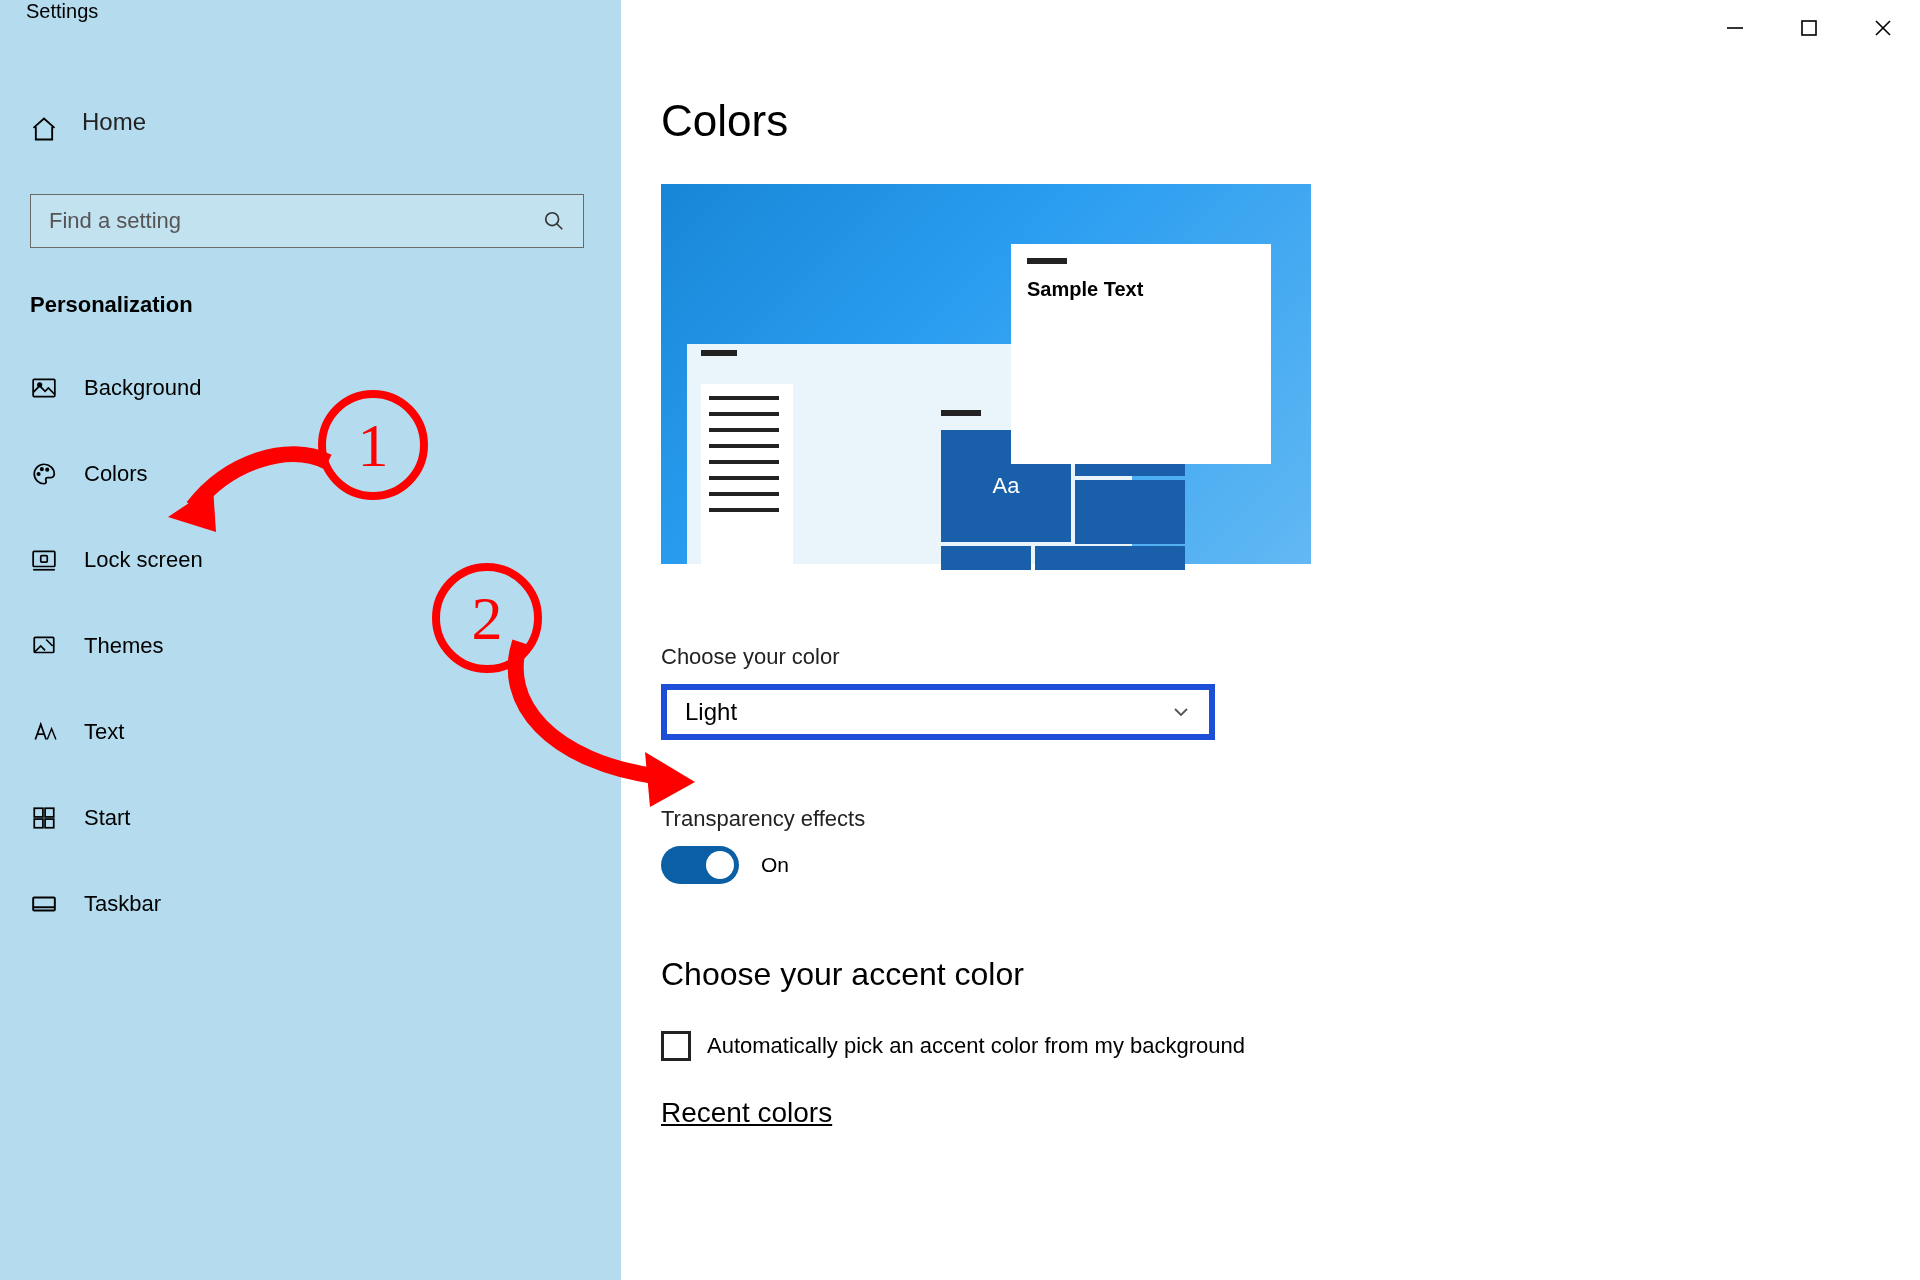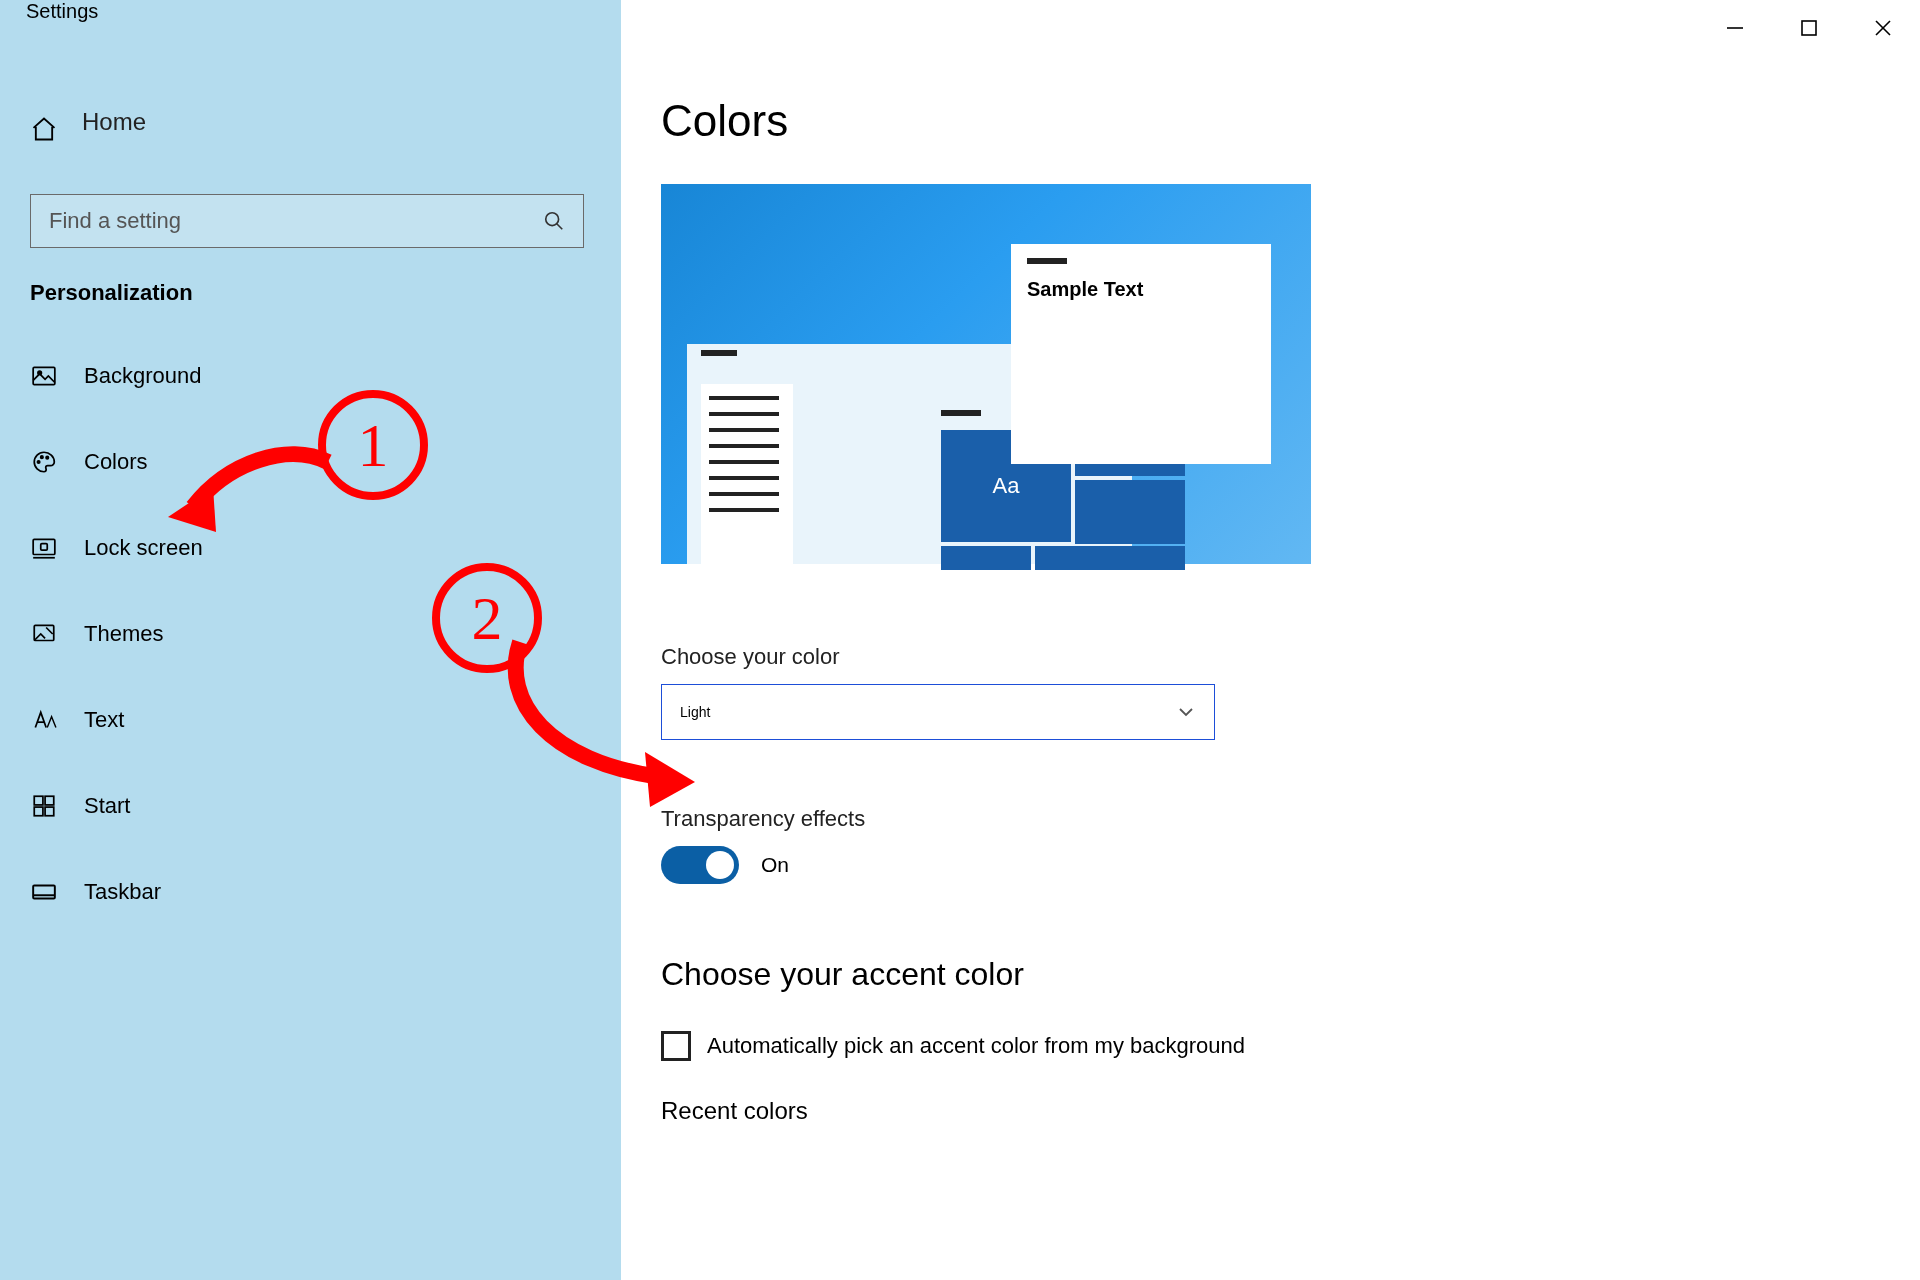--- a/index.html
+++ b/index.html
@@ -16,21 +16,21 @@
   
   .body { flex: 1; display: flex; min-height: 0; }
   .sidebar { width: 621px; background: #b4dcee; padding: 64px 30px 0 30px; display: flex; flex-direction: column; gap: 0; }
   .content { flex: 1; padding: 52px 0 0 40px; overflow: hidden; position: relative; }
 
   
   .home { display: flex; align-items: center; gap: 24px; margin-bottom: 44px; }
   .home .icon, .navitem .icon { width: 28px; height: 28px; display: flex; align-items: center; justify-content: center; }
   .home span.label { font-size: 24px; }
 
-  .searchwrap { position: relative; width: 554px; height: 54px; border: 1px solid #6a6a6a; background: #c3e2f0; display: flex; align-items: center; padding: 0 18px; margin-bottom: 32px; }
+  .searchwrap { position: relative; width: 554px; height: 54px; border: 1px solid #6a6a6a; background: #c3e2f0; display: flex; align-items: center; padding: 0 18px; margin-bottom: 44px; }
   .searchwrap input { flex: 1; background: transparent; border: none; outline: none; font-size: 22px; color: #333; }
   .searchwrap input::placeholder { color: #555; }
   .searchwrap .sicon { width: 22px; height: 22px; }
 
   .section-header { font-size: 22px; font-weight: 600; margin-bottom: 56px; }
 
   .navlist { display: flex; flex-direction: column; gap: 58px; }
   .navitem { display: flex; align-items: center; gap: 26px; font-size: 22px; cursor: pointer; }
   .navitem .icon svg { width: 26px; height: 26px; }
 
@@ -49,35 +49,35 @@
   .preview .tile-r1 { position: absolute; left: 282px; top: 26px; width: 110px; height: 66px; background: #1a5faa; }
   .preview .tile-r2 { position: absolute; left: 282px; top: 96px; width: 110px; height: 64px; background: #1a5faa; }
   .preview .grid { position: absolute; left: 148px; top: 162px; width: 244px; height: 52px; background: transparent; }
   .preview .grid div { position: absolute; background: #1a5faa; }
   .preview .sample { position: absolute; right: 40px; top: 60px; width: 260px; height: 220px; background: #fff; padding: 14px 16px; }
   .preview .sample::before { content: ""; display: block; width: 40px; height: 6px; background: #222; margin-bottom: 14px; }
   .preview .sample span { font-size: 20px; font-weight: bold; }
 
   
   .label { font-size: 22px; color: #222; margin-bottom: 14px; }
-  .select { width: 554px; height: 56px; border: 1px solid #1d4ed8; display: flex; align-items: center; justify-content: space-between; padding: 0 18px; font-size: 14px; margin-bottom: 66px; }
+  .select { width: 554px; height: 56px; border: 6px solid #1d4ed8; display: flex; align-items: center; justify-content: space-between; padding: 0 18px; font-size: 24px; margin-bottom: 66px; }
   .select .chev { width: 20px; height: 20px; }
 
   .togglerow { display: flex; align-items: center; gap: 22px; margin-bottom: 72px; }
   .toggle { width: 78px; height: 38px; border-radius: 20px; background: #0b5fa5; position: relative; }
   .toggle .knob { position: absolute; right: 5px; top: 5px; width: 28px; height: 28px; border-radius: 50%; background: #fff; }
   .toggle-label { font-size: 21px; }
 
   h2.sub { font-size: 32px; font-weight: 400; margin-bottom: 38px; }
 
   .checkrow { display: flex; align-items: center; gap: 16px; margin-bottom: 36px; }
   .checkbox { width: 30px; height: 30px; border: 3px solid #222; }
   .checkrow span { font-size: 22px; }
 
-  .recent { font-size: 24px; }
+  .recent { font-size: 28px; text-decoration: underline; }
 
   
   .anno { position: absolute; pointer-events: none; }
   .anno-circle { width: 110px; height: 110px; border: 8px solid red; border-radius: 50%; display: flex; align-items: center; justify-content: center; color: red; font-size: 62px; font-family: "Times New Roman", serif; }
   #anno1 { left: 318px; top: 390px; }
   #anno2 { left: 432px; top: 563px; }
   .arrow { position: absolute; }
   #arrow1 { left: 168px; top: 432px; width: 170px; height: 110px; }
   #arrow2 { left: 460px; top: 622px; width: 260px; height: 190px; }
 </style>

